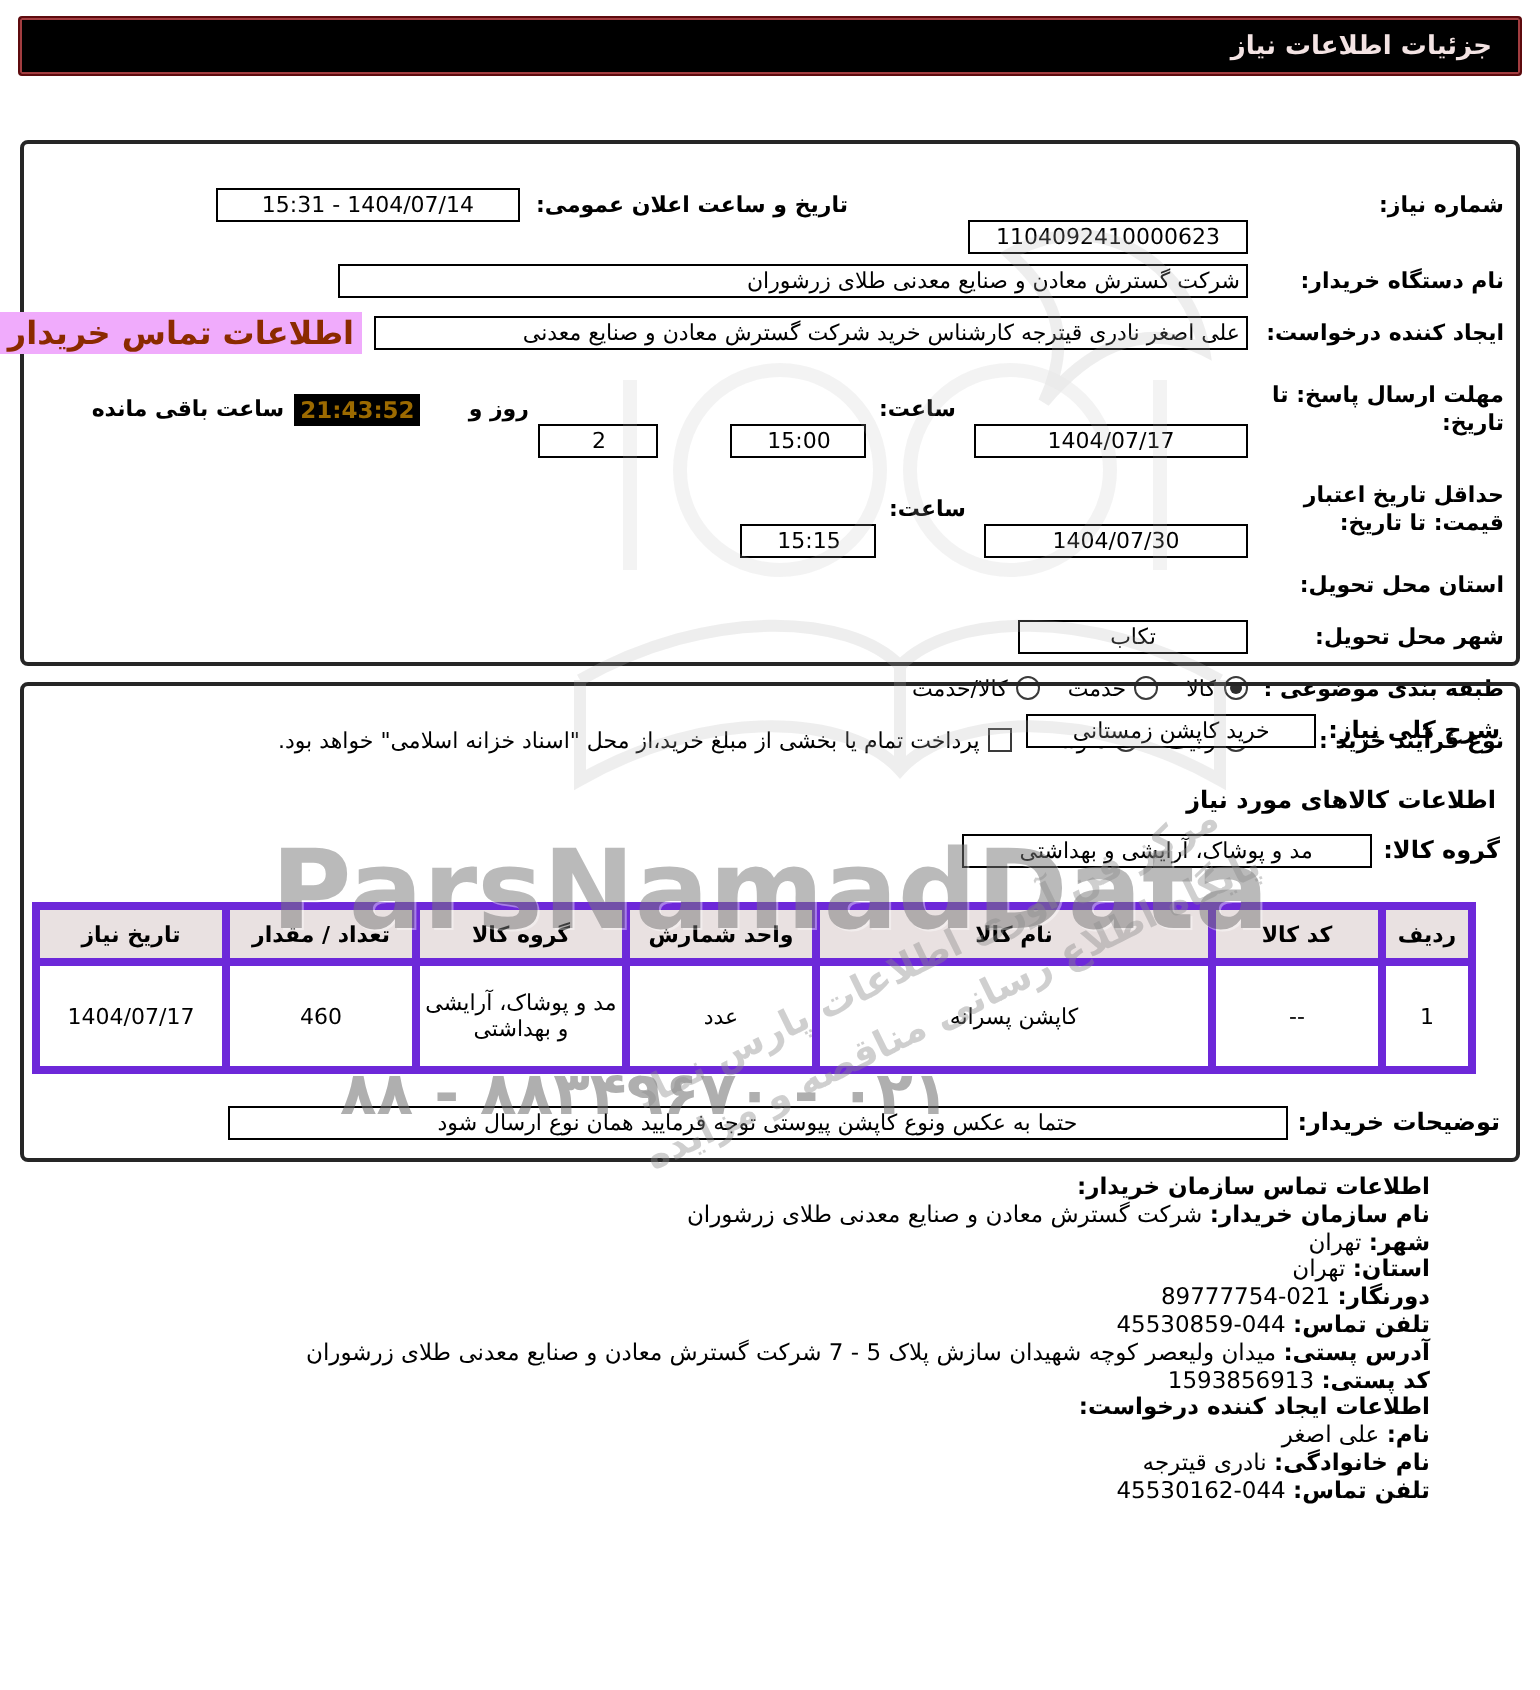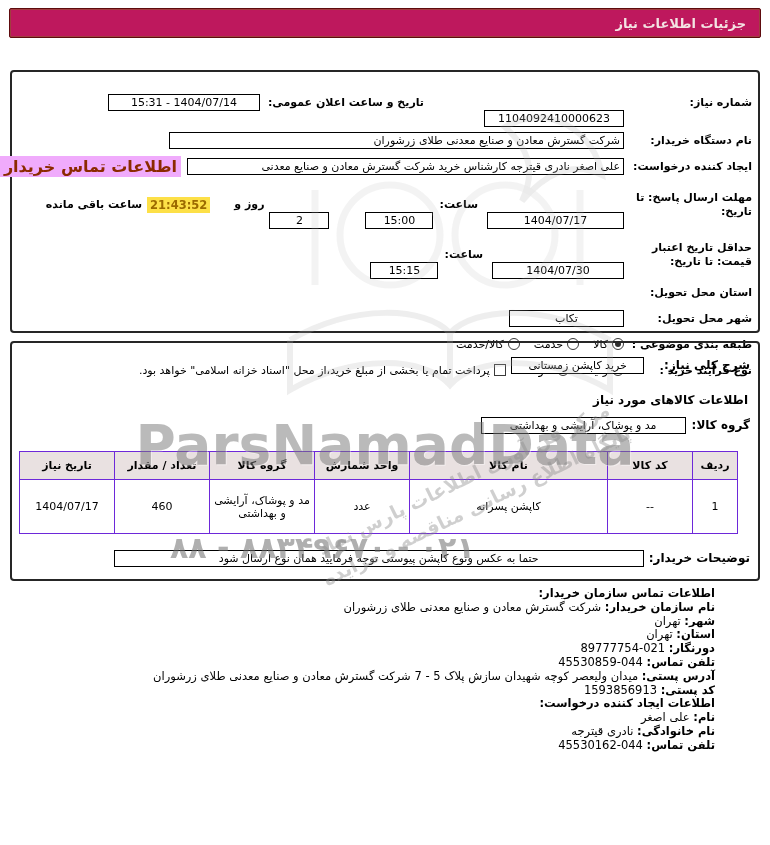--- a/index.html
+++ b/index.html
@@ -6,21 +6,21 @@
   * { box-sizing: border-box; }
   html, body { margin:0; padding:0; }
   body {
     width:770px; height:845px; position:relative; overflow:hidden;
     background:#ffffff; direction:rtl; color:#000;
     font-family:"DejaVu Sans", sans-serif;
   }
   
   .titlebar {
     position:absolute; top:8px; right:9px; left:9px; height:30px;
-    background:#be185d; border:1px solid #5e0b0e; border-radius:2px;
+    background:#000000; border:1px solid #5e0b0e; border-radius:2px;
     box-shadow: inset 0 0 0 1px #a23d40;
     display:flex; align-items:center; padding:0 14px;
     color:#f3e3e3; font-size:13px; font-weight:bold;
   }
   
   .box { position:absolute; right:10px; left:10px; border:2px solid #262626; border-radius:4px; }
   .box1 { top:70px;  height:263px; padding:5px 6px 4px; }
   .box2 { top:341px; height:240px; padding:4px 8px; }
 
   .frow { display:flex; align-items:center; min-height:25px; margin:1px 0; font-size:11px; }
@@ -29,32 +29,32 @@
   .blabel { font-weight:bold; }
   .inp {
     border:1px solid #000; background:#fff; height:17px; flex:0 0 auto;
     display:flex; align-items:center; justify-content:center;
     padding:0 3px; font-size:11px; overflow:hidden; white-space:nowrap;
   }
   .inp.alignr { justify-content:flex-start; }
   .ltr { direction:ltr;margin-top:32px; }
   .ylink { background:#f0abfc; color:#8b2a00; font-weight:bold; padding:1px 4px; margin-right:6px;
            font-size:16px; cursor:pointer; white-space:nowrap; }
-  .ytime { background:#fde047; color:#9c6a00; font-weight:bold; padding:1px 3px; font-size:11.5px; direction:ltr; }
+  .ytime { background:#000000; color:#9c6a00; font-weight:bold; padding:1px 3px; font-size:11.5px; direction:ltr; }
   .radio { width:12px; height:12px; border:1px solid #3a3a3a; border-radius:50%; background:#fff;
            position:relative; flex:0 0 auto; display:inline-block; }
   .radio.on::after { content:""; position:absolute; left:2px; top:2px; right:2px; bottom:2px;
                      border-radius:50%; background:#2e2e2e; }
   .cbox { width:12px; height:12px; border:1px solid #3a3a3a; background:#fff; flex:0 0 auto; display:inline-block; }
   .opt { display:flex; gap:4px; }
 
   .row-a { display:flex; align-items:center; margin-top:6px; font-size:11px; min-height:24px; }
   .items-title { font-weight:bold; font-size:12px; margin:16px 2px 0; }
   .goods-table { border-collapse:collapse; margin:14px 12px 0; width:718px; table-layout:fixed; }
-  .goods-table th, .goods-table td { border:1px solid #6d28d9; text-align:center; font-size:11px;
+  .goods-table th, .goods-table td { border:4px solid #6d28d9; text-align:center; font-size:11px;
     padding:2px 1px; overflow:hidden; vertical-align:middle; }
   .goods-table th { background:#e9e1e1; font-weight:bold; height:28px; }
   .goods-table td { height:54px; }
 
   .contact { position:absolute; top:587px; right:55px; left:10px; font-size:11.5px;
              line-height:13.8px; text-align:right; }
   .cline b { font-weight:bold; }
 
   
   .wm { position:absolute; top:0; left:0; right:0; bottom:0; pointer-events:none; z-index:40; }
@@ -152,21 +152,21 @@
       <span>پرداخت تمام یا بخشی از مبلغ خرید،از محل "اسناد خزانه اسلامی" خواهد بود.</span>
     </span>
   </div>
 
 </div>
 
 <div class="box box2">
 
   <div class="row-a">
     <span class="blabel" style="font-size:12px">شرح کلی نیاز:</span>
-    <span class="inp" style="width:133px;margin-right:20px">خرید کاپشن زمستانی</span>
+    <span class="inp" style="width:145px;margin-right:6px">خرید کاپشن زمستانی</span>
   </div>
 
   <div class="items-title">اطلاعات کالاهای مورد نیاز</div>
 
   <div class="row-a">
     <span class="blabel" style="font-size:12px">گروه کالا:</span>
     <span class="inp" style="width:205px;margin-right:6px">مد و پوشاک، آرایشی و بهداشتی</span>
   </div>
 
   <table class="goods-table">

